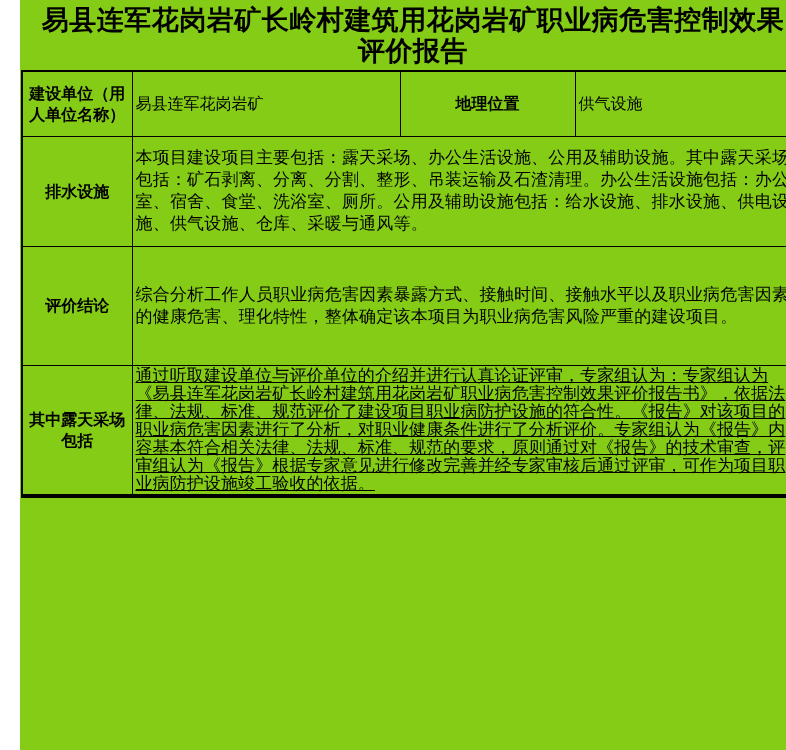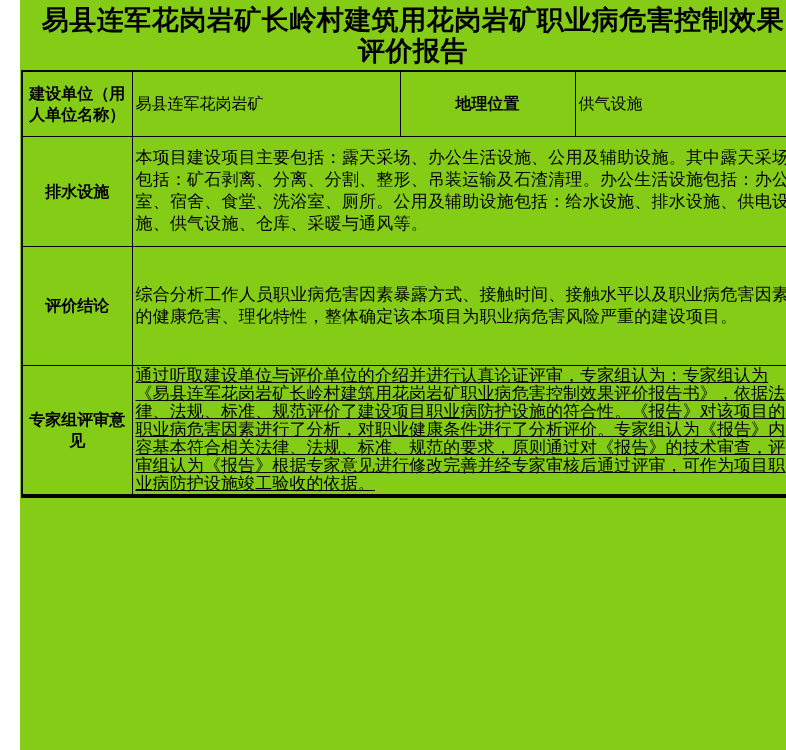--- a/index.html
+++ b/index.html
@@ -101,19 +101,19 @@
 
 
 
 
     <tr style="height:119px">
       <td class="label">评价结论</td>
       <td class="val-l" colspan="5">综合分析工作人员职业病危害因素暴露方式、接触时间、接触水平以及职业病危害因素的健康危害、理化特性，整体确定该本项目为职业病危害风险严重的建设项目。</td>
     </tr>
 
     <tr class="r-expert" style="height:111px">
-      <td class="label">专家组评审意见</td>
+      <td class="label">其中露天采场包括</td>
       <td class="val-l" colspan="5">通过听取建设单位与评价单位的介绍并进行认真论证评审，专家组认为：专家组认为《易县连军花岗岩矿长岭村建筑用花岗岩矿职业病危害控制效果评价报告书》，依据法律、法规、标准、规范评价了建设项目职业病防护设施的符合性。《报告》对该项目的职业病危害因素进行了分析，对职业健康条件进行了分析评价。专家组认为《报告》内容基本符合相关法律、法规、标准、规范的要求，原则通过对《报告》的技术审查，评审组认为《报告》根据专家意见进行修改完善并经专家审核后通过评审，可作为项目职业病防护设施竣工验收的依据。</td>
     </tr>
 
   </tbody>
     </table>
 </div>
 
 </body></html>

